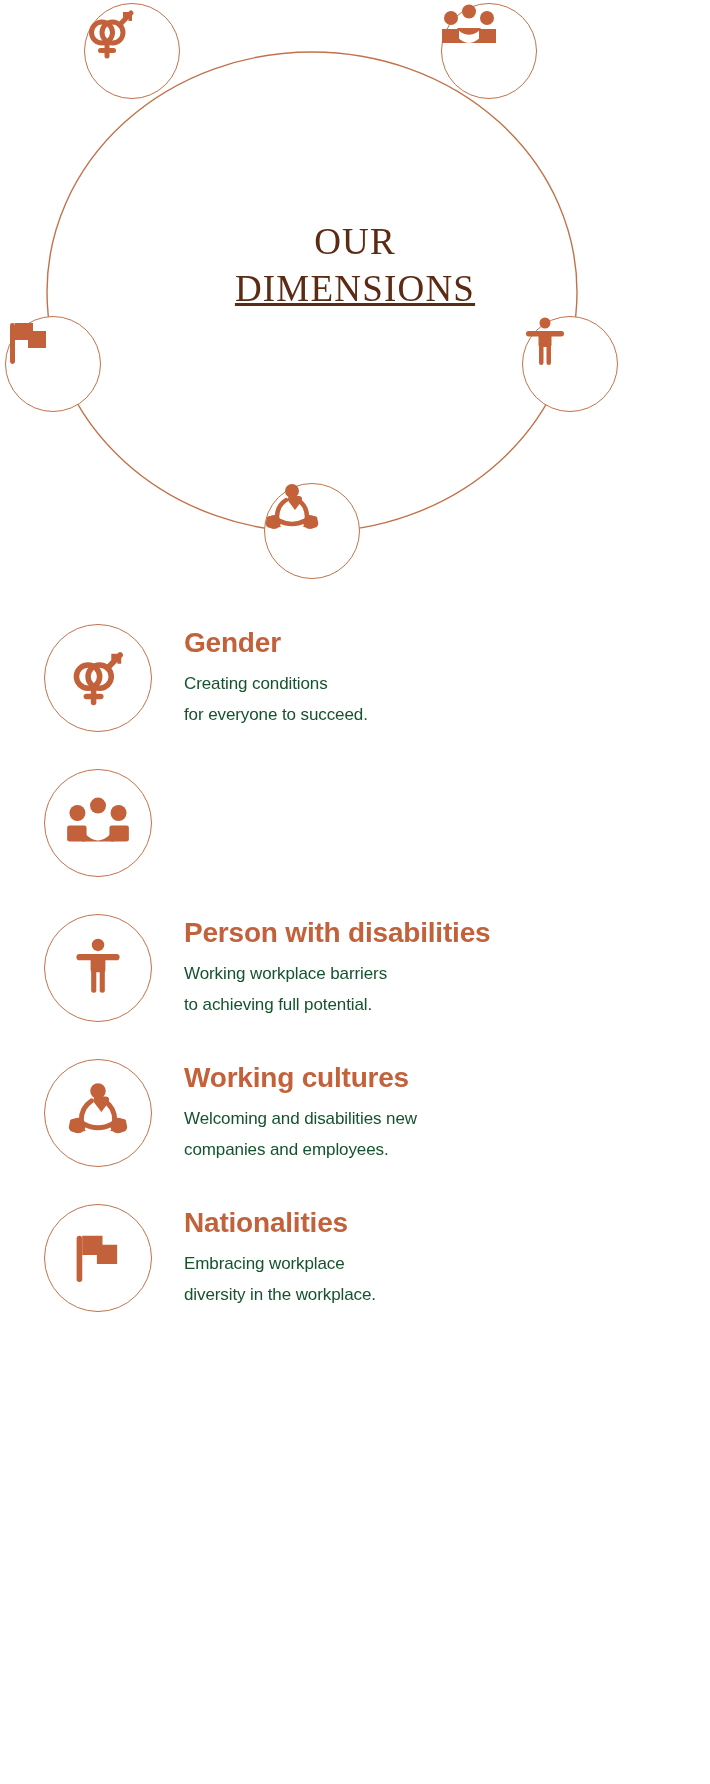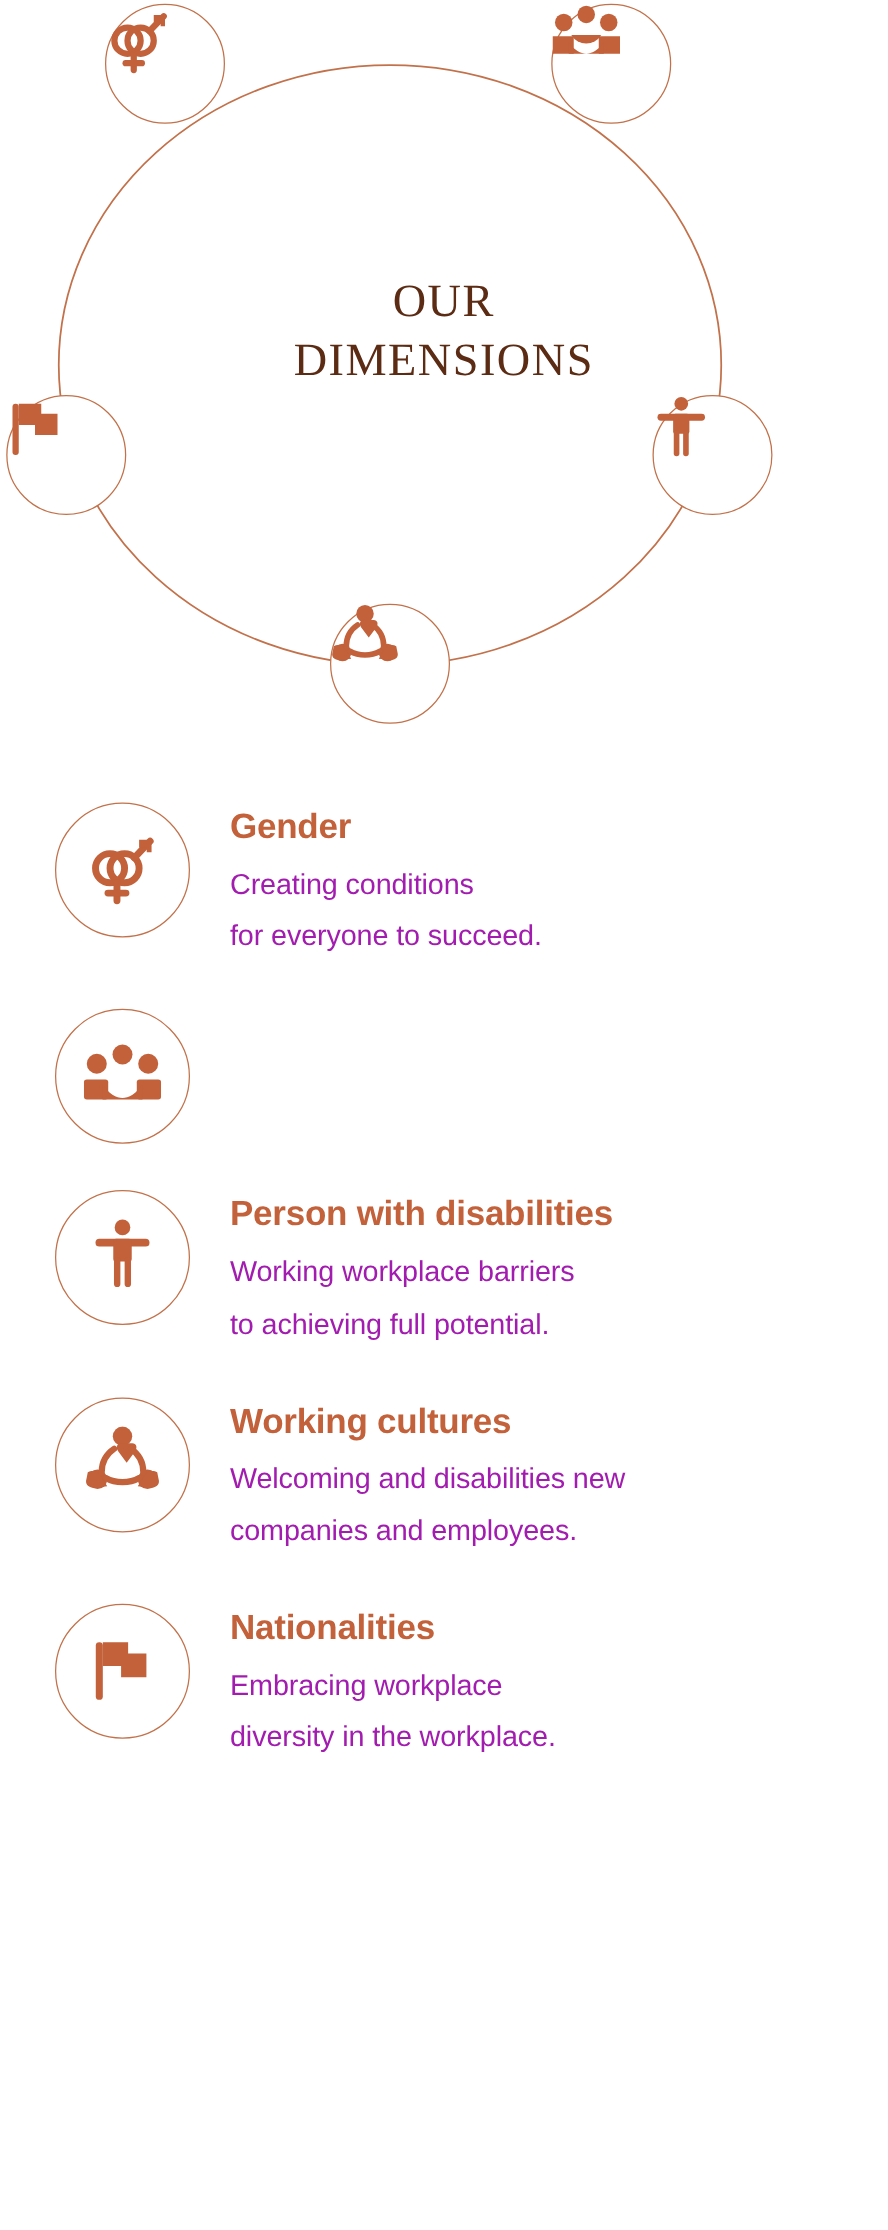--- a/index.html
+++ b/index.html
@@ -25,38 +25,38 @@
     left:0; right:0;
     top:218px;
     text-align:center;
     font-family:"Liberation Serif", serif;
     font-size:37px;
     line-height:1.28;
     letter-spacing:1.2px;
     color:#5b2b14;
     font-weight:400;
   }
-  .wheel-title .l2 { display:block; }
+  .wheel-title .l2 { display:block;text-decoration:underline; }
 
   .node {
     position:absolute;
     width:96px; height:96px;
     border-radius:50%;
     background:#ffffff;
     border:1.4px solid #c2714a;
     display:flex;
     align-items:center;
     justify-content:center;
   }
   .node svg { display:block; }
 
   
   .list {
     position:absolute;
-    top:638px;
+    top:620px;
     left:0;
     width:710px;
   }
   .row {
     position:relative;
     display:flex;
     align-items:flex-start;
     padding-left:44px;
     margin-bottom:33px;
   }
@@ -77,22 +77,22 @@
   }
   .row-title {
     color:#c2613a;
     font-size:28px;
     font-weight:bold;
     letter-spacing:-0.2px;
     line-height:1.2;
     margin-bottom:9px;
   }
   .row-desc {
-    color:#a21caf;
-    font-size:23px;
+    color:#14532d;
+    font-size:17px;
     line-height:1.82;
     font-weight:400;
     letter-spacing:-0.1px;
   }
   .row-desc .ln { display:block; white-space:nowrap; }
 </style>
 </head>
 <body>
 
 <div class="page">

